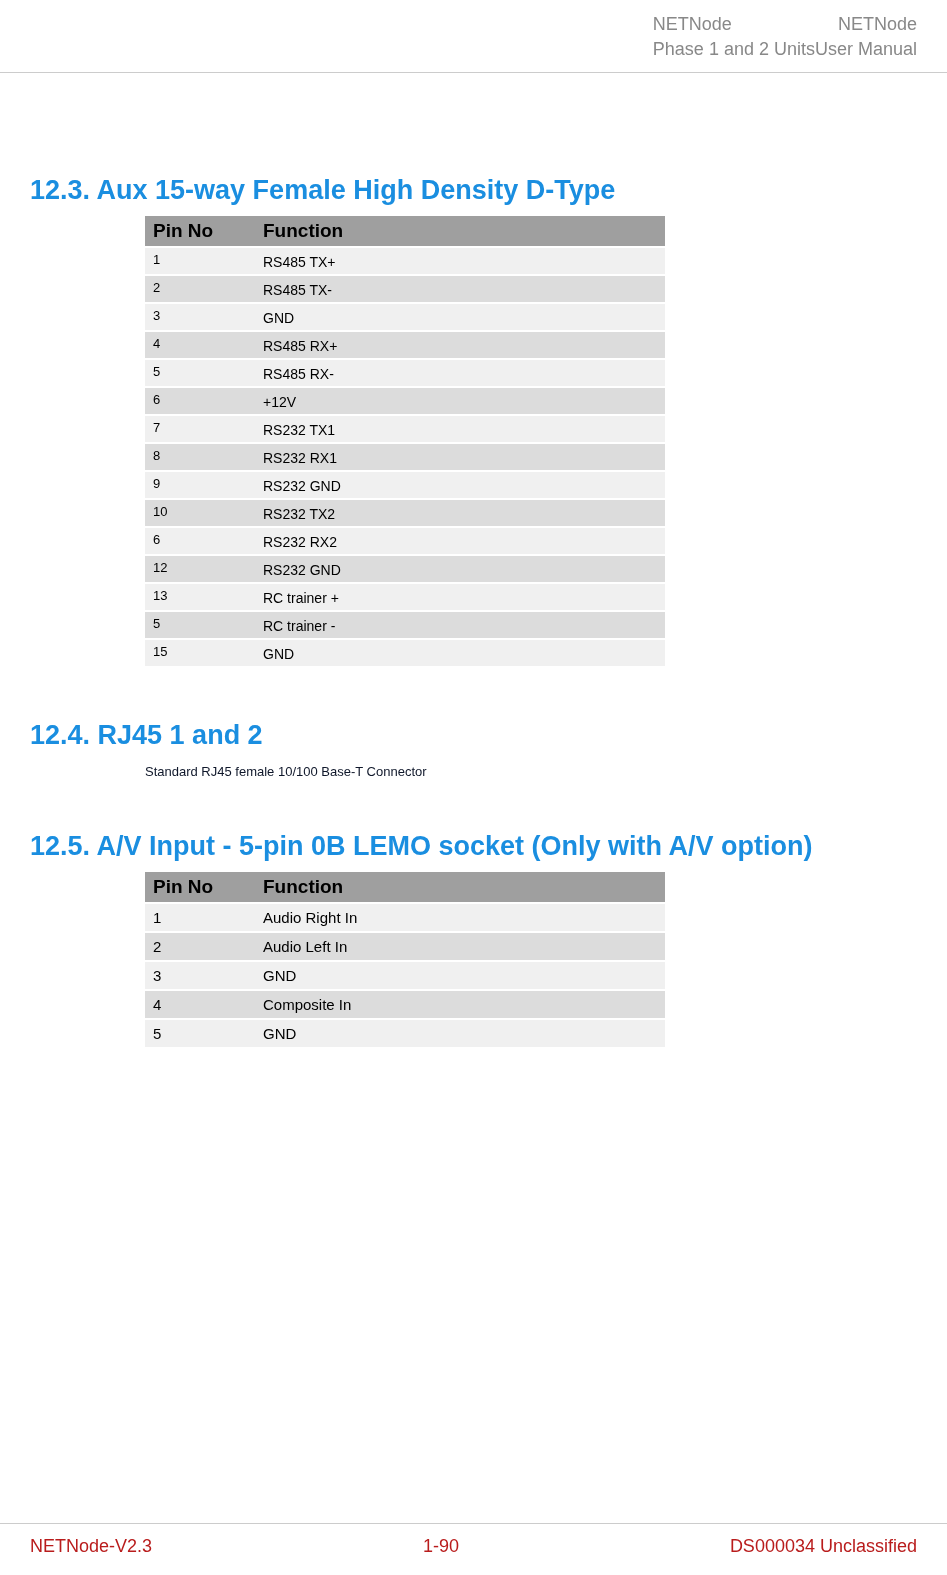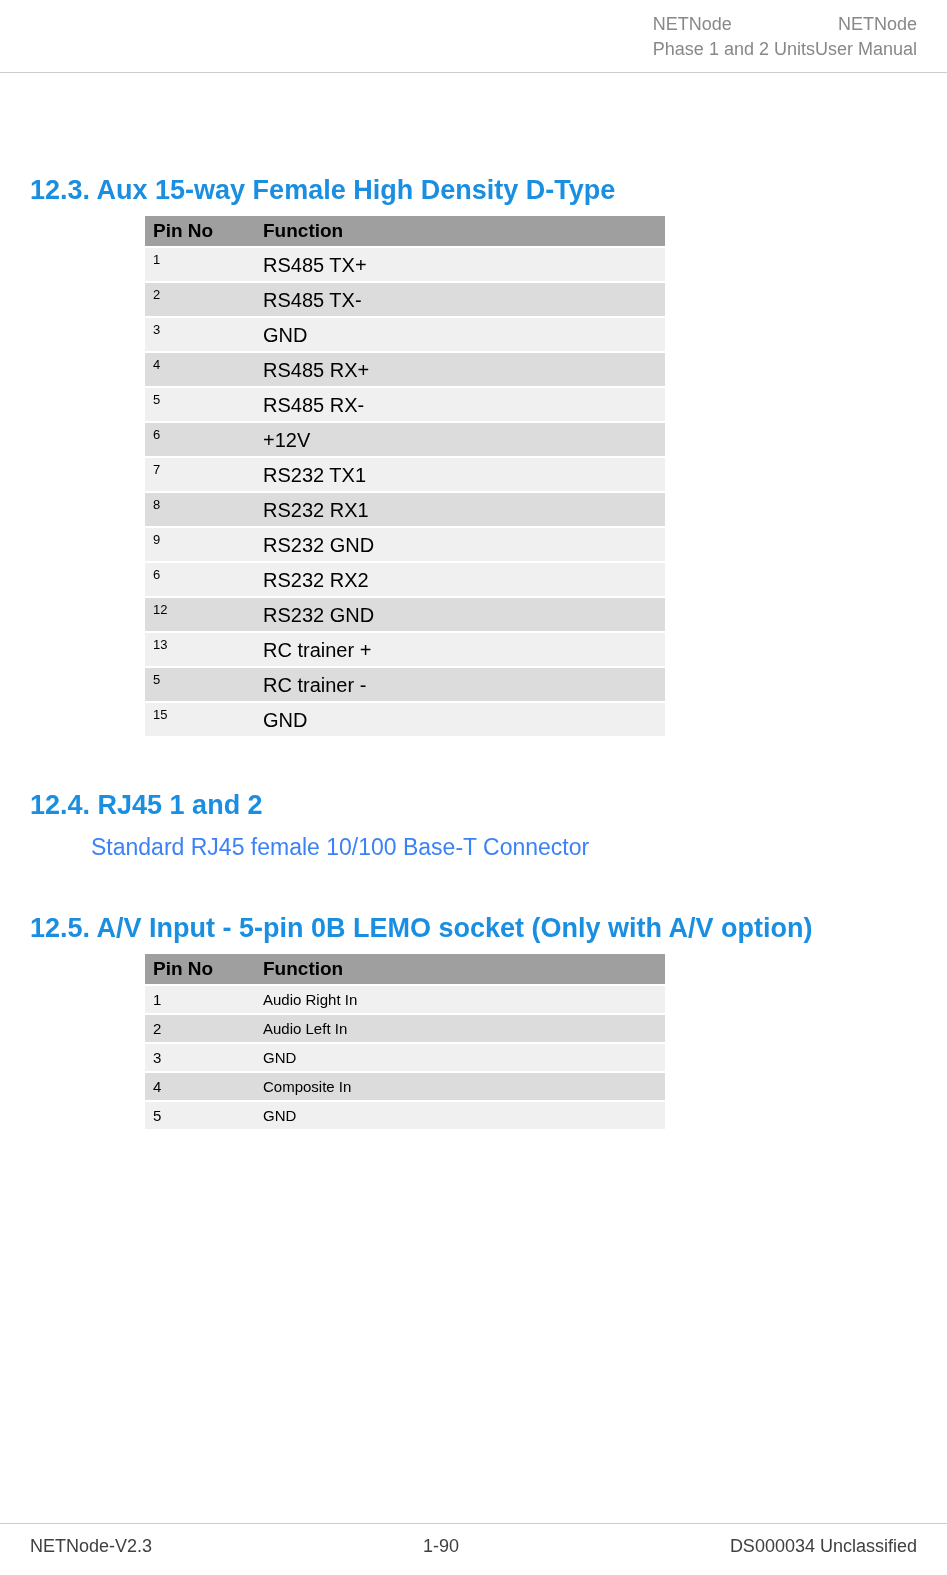--- a/index.html
+++ b/index.html
@@ -44,23 +44,23 @@
       line-height: 1.3;
     }
     .section-heading.first {
       margin-top: 70px;
     }
     .section-heading.indent {
       padding-left: 28px;
       text-indent: -28px;
     }
     .body-text {
-      font-size: 23px;
-      color: #3b82f6;
-      margin-left: 61px;
+      font-size: 13px;
+      color: #0f172a;
+      margin-left: 115px;
       margin-top: 10px;
       margin-bottom: 20px;
     }
     table.pin-table {
       border-collapse: collapse;
       margin-left: 115px;
       width: 520px;
     }
     table.pin-table th {
       background: #9f9f9f;
@@ -70,21 +70,21 @@
       font-size: 19px;
       text-align: left;
       padding: 4px 8px;
       border-bottom: 2px solid #fff;
     }
     table.pin-table th:first-child {
       width: 110px;
     }
     table.pin-table td {
       padding: 6px 8px 4px 8px;
-      font-size: 20px;
+      font-size: 14px;
       color: #000;
       border-bottom: 2px solid #fff;
       vertical-align: bottom;
     }
     table.pin-table td.pin-no {
       font-size: 13px;
       vertical-align: top;
       padding-top: 4px;
     }
     table.pin-table tr.odd td {
@@ -126,21 +126,21 @@
     }
     .footer {
       position: absolute;
       bottom: 0;
       left: 0;
       right: 0;
       display: flex;
       justify-content: space-between;
       padding: 12px 30px 18px 30px;
       border-top: 1px solid #ccc;
-      color: #404040;
+      color: #b91c1c;
       font-size: 18px;
     }
   </style>
 </head>
 <body>
 
 <div class="header">
   <div class="header-left">
     <span>NETNode</span>
     <span>Phase 1 and 2 Units</span>
@@ -192,20 +192,24 @@
           <td>RS232 TX1</td>
         </tr>
       <tr class="even">
           <td class="pin-no">8</td>
           <td>RS232 RX1</td>
         </tr>
       <tr class="odd">
           <td class="pin-no">9</td>
           <td>RS232 GND</td>
         </tr>
+      <tr class="even">
+          <td class="pin-no">10</td>
+          <td>RS232 TX2</td>
+        </tr>
       <tr class="odd">
           <td class="pin-no">6</td>
           <td>RS232 RX2</td>
         </tr>
       <tr class="even">
           <td class="pin-no">12</td>
           <td>RS232 GND</td>
         </tr>
       <tr class="odd">
           <td class="pin-no">13</td>

